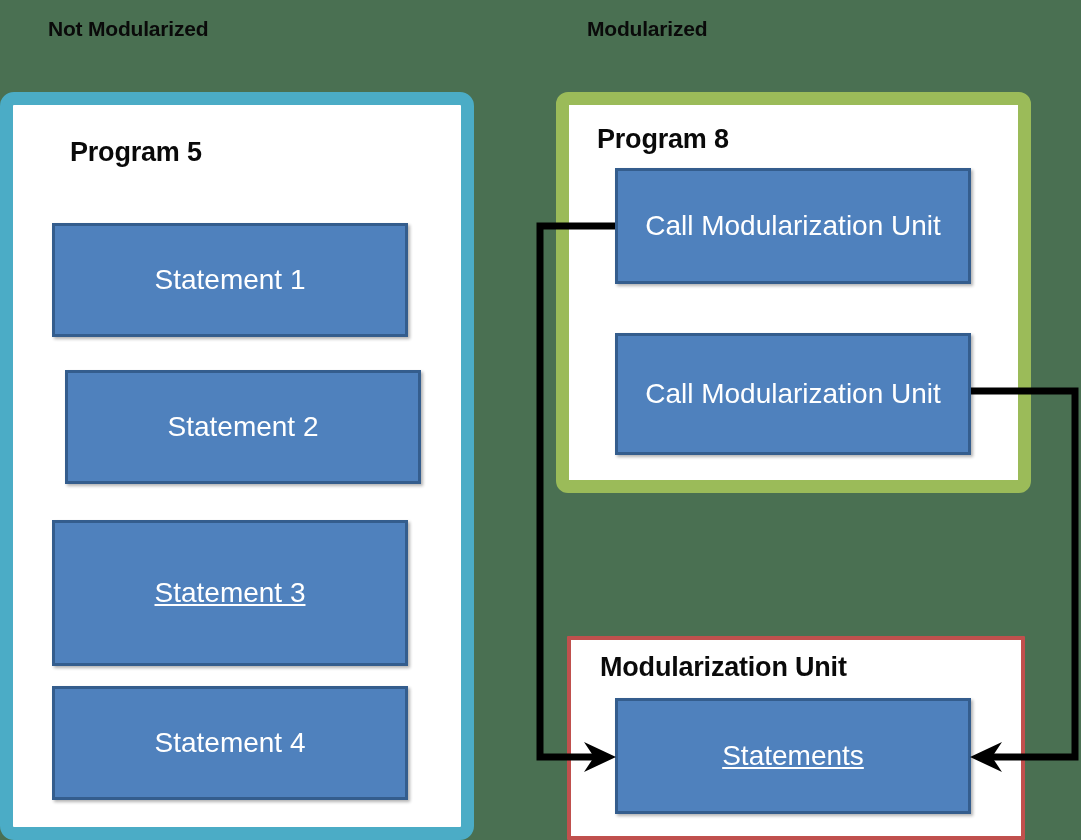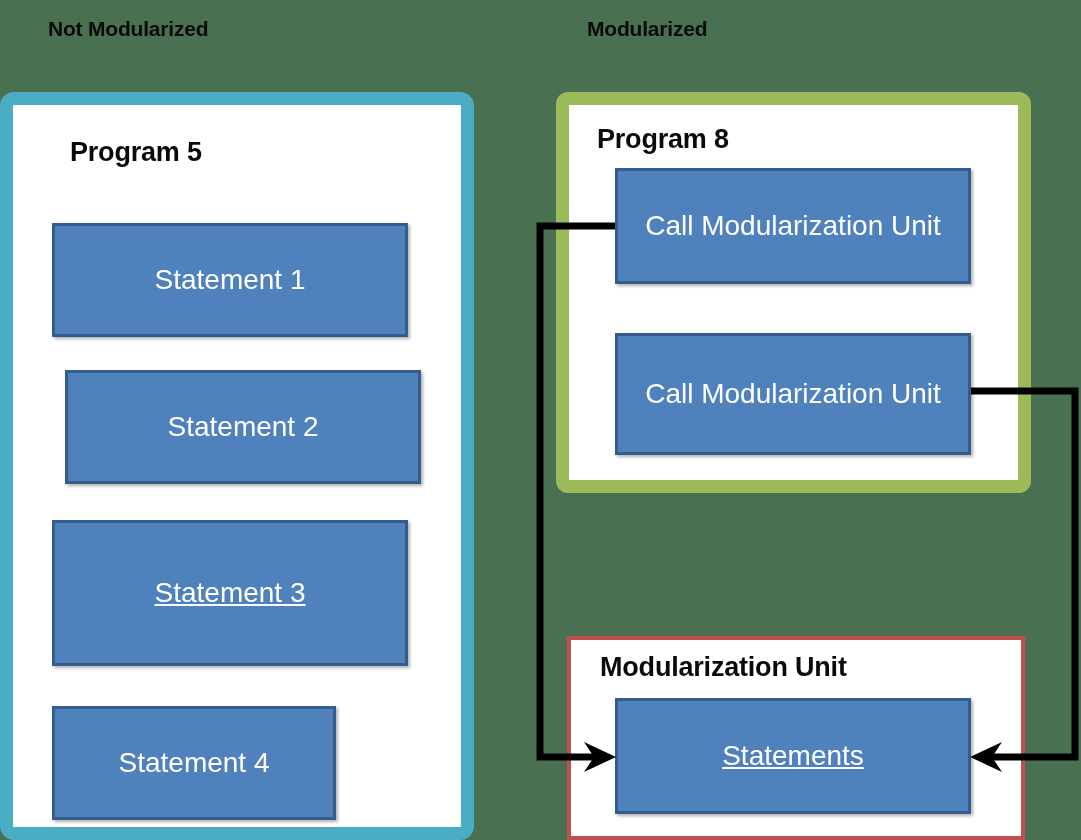--- a/index.html
+++ b/index.html
@@ -77,21 +77,21 @@
     text-align: center;
     display: flex;
     align-items: center;
     justify-content: center;
     padding: 0 20px;
     box-shadow: 2px 2px 3px rgba(0,0,0,0.30);
   }
   #box-stmt1 { left: 52px; top: 207px; width: 356px; height: 114px; margin-top: 16px; }
   #box-stmt2 { left: 52px; top: 370px; width: 356px; height: 114px; margin-left: 13px; }
   #box-stmt3 { left: 52px; top: 520px; width: 356px; height: 146px; text-decoration: underline; }
-  #box-stmt4 { left: 52px; top: 686px; width: 284px; height: 114px; margin-top: 20px; }
+  #box-stmt4 { left: 52px; top: 686px; width: 356px; height: 114px; }
 
   #box-call1 { left: 615px; top: 168px; width: 356px; height: 116px; }
   #box-call2 { left: 615px; top: 333px; width: 356px; height: 122px; }
   #box-statements { left: 615px; top: 698px; width: 356px; height: 116px; text-decoration: underline; }
 
   
   #connectors {
     position: absolute;
     left: 0; top: 0;
     width: 1081px; height: 840px;

